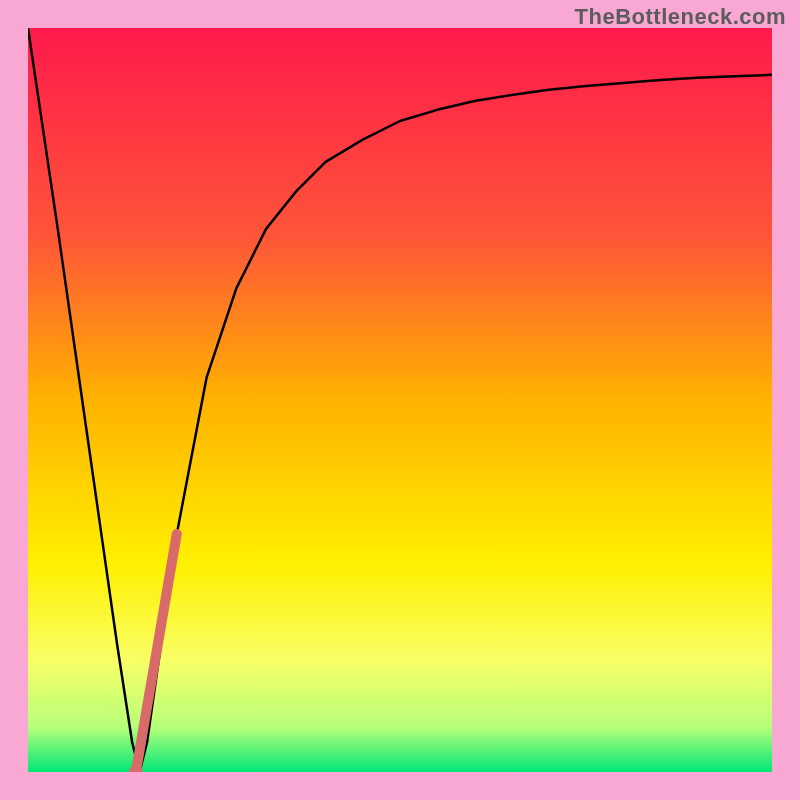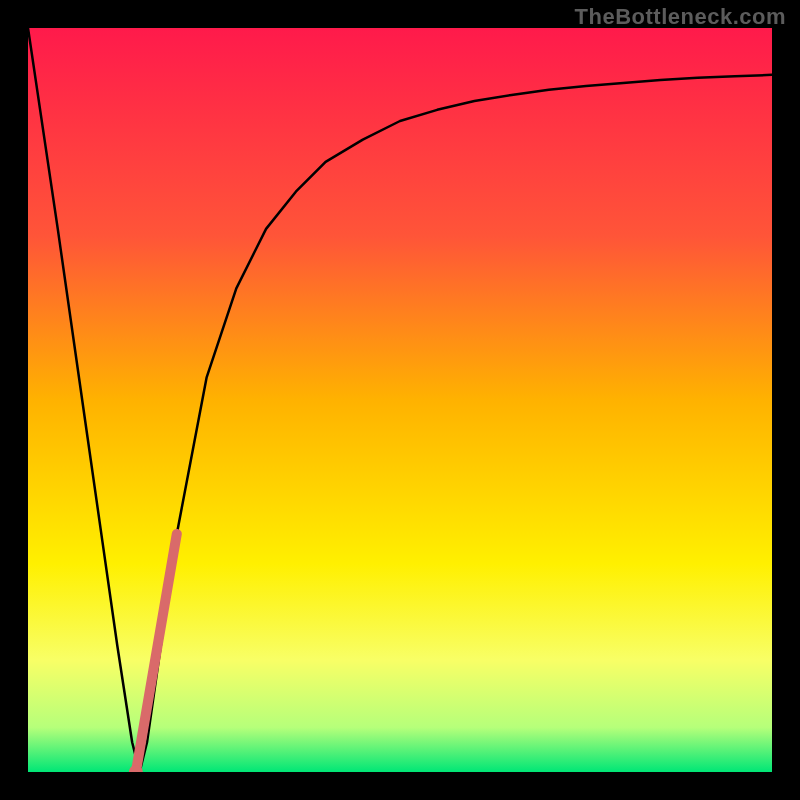--- a/index.html
+++ b/index.html
@@ -6,21 +6,21 @@
     margin: 0;
     padding: 0;
     width: 800px;
     height: 800px;
     overflow: hidden;
     font-family: Arial, Helvetica, sans-serif;
   }
   .outer {
     width: 800px;
     height: 800px;
-    background: #000000;
+    background: #f9a8d4;
     position: relative;
   }
   .watermark {
     position: absolute;
     top: 4px;
     right: 14px;
     color: #5c5c5c;
     font-weight: 700;
     font-size: 22px;
     letter-spacing: 0.5px;

